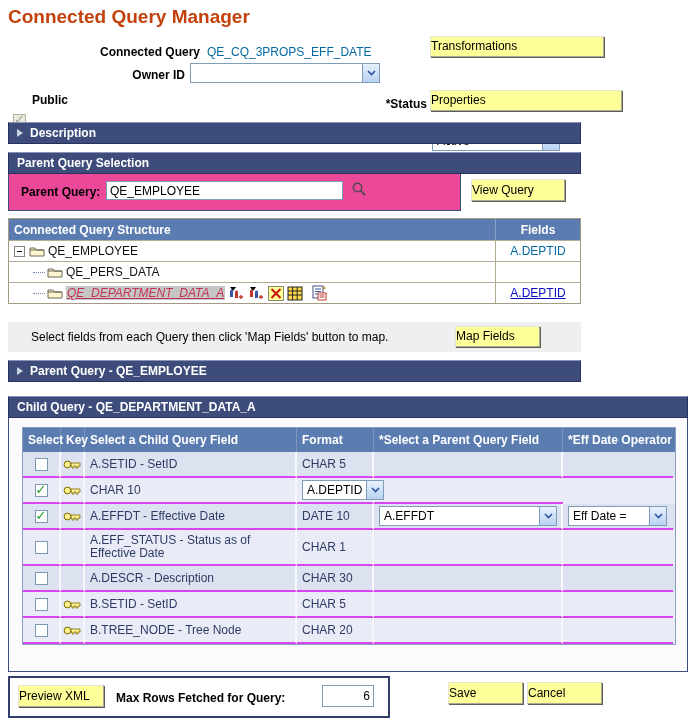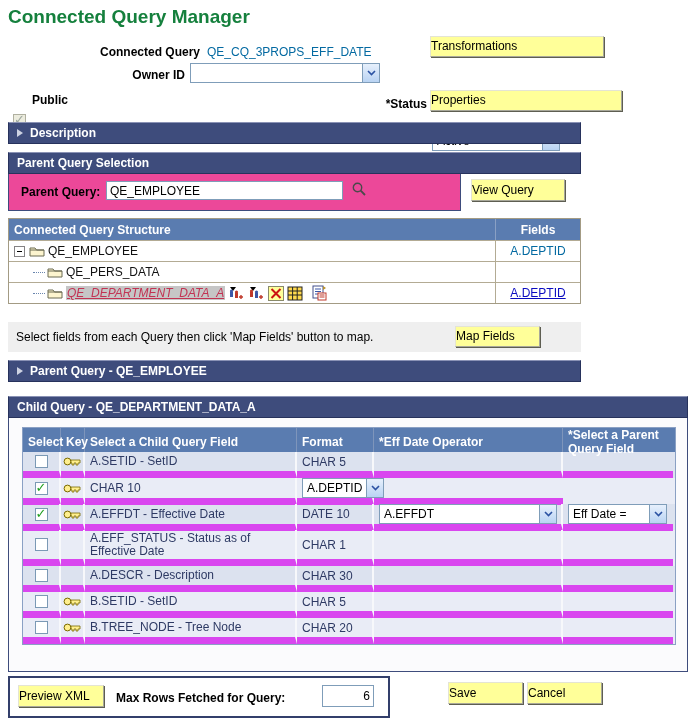--- a/index.html
+++ b/index.html
@@ -1,20 +1,20 @@
 <!DOCTYPE html>
 <html><head>
 <meta charset="utf-8">
 <style>
   * { box-sizing: border-box; margin: 0; padding: 0; }
   html,body { background:#fff; }
   body { width:698px; height:718px; font-family:"Liberation Sans","DejaVu Sans",sans-serif; position:relative; overflow:hidden; }
   .abs { position:absolute; }
 
-  .page-title { font-size:19px; font-weight:bold; color:#15803d; }
+  .page-title { font-size:19px; font-weight:bold; color:#c2410c; }
 
   .lbl { font-size:12px; font-weight:bold; color:#000; }
   .val { font-size:12px; color:#0369a1; }
 
   
   .btn { background:#ffff99; border:1px solid #a8a89a; border-top-color:#e4e4d4; border-left-color:#e4e4d4;
          box-shadow:1px 1px 0 #5e5e52; font-size:12px; color:#000; text-align:left; line-height:19px; cursor:pointer; }
 
   
   .xpsel { background:#fff; border:1px solid #7f9db9; height:20px; display:flex; align-items:center; position:relative; }
@@ -57,21 +57,21 @@
 
   .ctbl { border:1px solid #8aa0c4; font-size:12px; background:#fff; }
   .crow, .chead { display:grid; grid-template-columns:38px 24px 212px 77px 189px 110px; }
   .chead { background:#5a7cb0; color:#fff; font-weight:bold; height:24px; }
   .chead > div { display:flex; align-items:center; padding-left:5px; border-right:1px solid #7e95bb; }
   .chead > div:last-child { border-right:none; }
   .crow { height:26px; }
   .crow.tall { height:36px; }
   .crow.odd { background:#dce2ef; }
   .crow.even { background:#e9ecf6; }
-  .crow > div { display:flex; align-items:center; padding-left:5px; border-right:2px solid #f7f8fb; border-bottom:7px solid #d946ef; color:#2e3a64; }
+  .crow > div { display:flex; align-items:center; padding-left:5px; border-right:2px solid #f7f8fb; border-bottom:2px solid #d946ef; color:#2e3a64; }
   .crow > div:last-child { border-right:none; }
   .c-sel, .c-key { justify-content:center; padding-left:0 !important; }
   .c-field { line-height:13px; }
 
   .groupbox2 { border:2px solid #333f6b; background:#fff; }
 </style>
 </head>
 <body>
 
 
@@ -213,43 +213,43 @@
       </span>
     </div>
     <div class="st-fields">
         <span class="val link">A.DEPTID</span>
       </div>
   </div>
 </div>
 
 
 <div class="abs strip" style="left:8px; top:322px; width:573px; height:30px;">
-  <span style="margin-left:8px;">Select fields from each Query then click 'Map Fields' button to map.</span>
+  <span style="margin-left:23px;">Select fields from each Query then click 'Map Fields' button to map.</span>
   <div class="abs btn" style="left:447px; top:4px; width:85px; height:21px;">Map Fields</div>
 </div>
 
 
 <div class="abs navybar" style="left:8px; top:360px; width:573px;">
   <span class="tri"></span>
   <span>Parent Query - QE_EMPLOYEE</span>
 </div>
 
 
 <div class="abs navybar" style="left:8px; top:396px; width:680px;">
   <span>Child Query - QE_DEPARTMENT_DATA_A</span>
 </div>
 <div class="abs groupbody" style="left:8px; top:418px; width:680px; height:254px;">
   <div class="abs ctbl" style="left:13px; top:9px; width:654px;">
     <div class="chead">
       <div>Select</div>
       <div>Key</div>
       <div>Select a Child Query Field</div>
       <div>Format</div>
+      <div>*Select a Parent Query Field</div>
       <div>*Eff Date Operator</div>
-      <div>*Select a Parent Query Field</div>
     </div>
 
     <div class="crow odd">
       <div class="c-sel">
           <span class="cb"></span>
         </div>
       <div class="c-key">
           <span class="icon"><svg width="18" height="11">
               <circle cx="4.5" cy="5.5" r="3.4" fill="#ffef8e" stroke="#7a6a00"></circle>
               <path d="M8 4 H17 V7 H15 V9 H13 V7 H11 V9 H9 V7 H8 Z" fill="#ffef8e" stroke="#7a6a00" stroke-width="0.8"></path>

